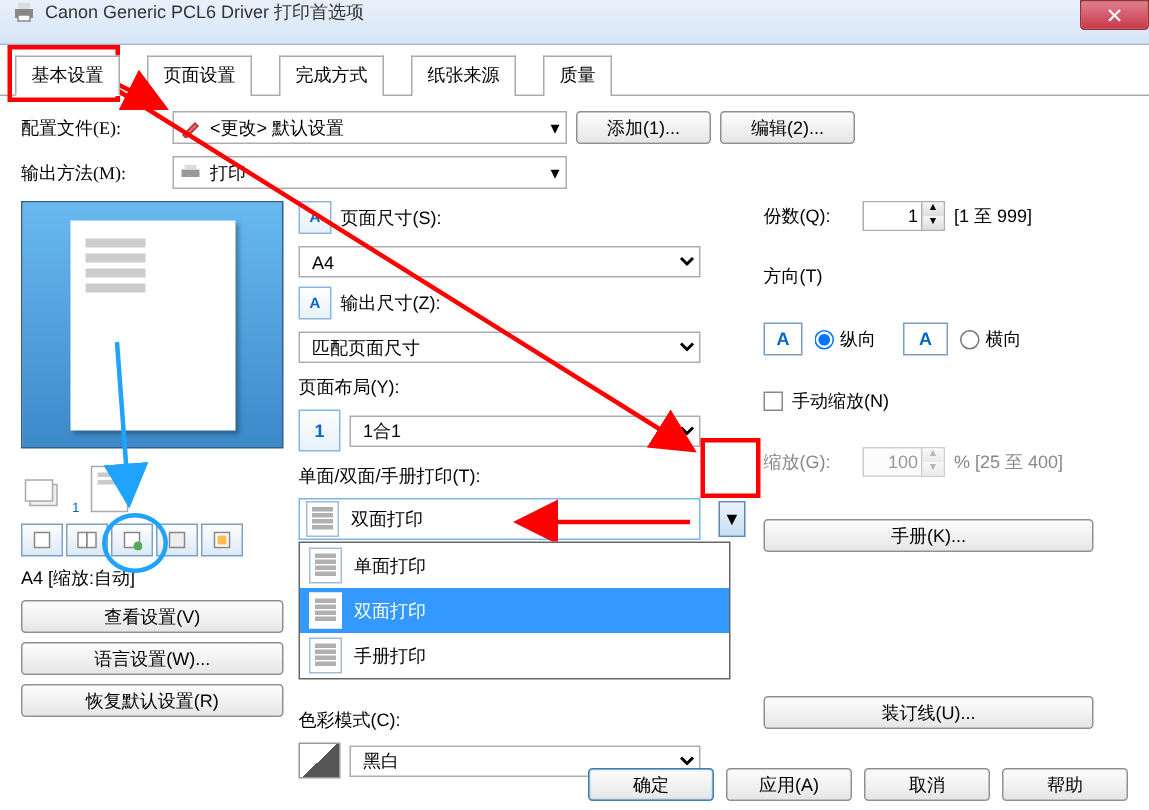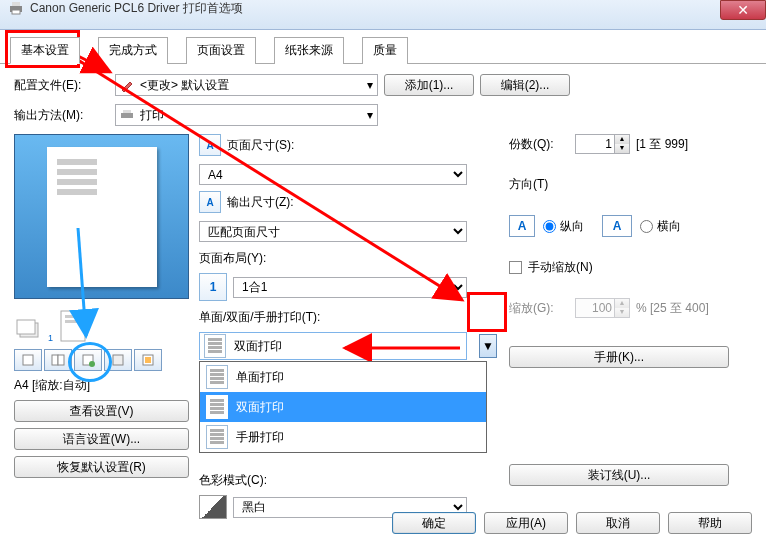--- a/index.html
+++ b/index.html
@@ -13,21 +13,21 @@
 
 
 .tabs { display: flex; padding: 6px 10px 0 10px; border-bottom: 1px solid #aaa; background: #fff; position: relative; }
 .tab { padding: 4px 10px; border: 1px solid #aaa; border-bottom: none; margin-right: 18px; background: #fff; cursor: default; position: relative; top: 1px; }
 .tab.active { background: #fff; border-bottom: 1px solid #fff; z-index: 2; }
 
 
 .content { padding: 10px 14px; display: flex; flex-direction: column; gap: 8px; }
 .row { display: flex; align-items: center; gap: 6px; }
 
-.label { white-space: nowrap; }
+.label { white-space: nowrap; font-family: Liberation Serif, serif; }
 
 select, input[type="text"] { border: 1px solid #abadb3; background: #fff; height: 21px; padding: 1px 4px; }
 select { padding-right: 18px; }
 
 .btn { background: linear-gradient(#fdfdfd,#e6e6e6); border: 1px solid #8e8f8f; border-radius: 3px; padding: 2px 10px; height: 22px; cursor: default; text-align: center; }
 .btn.wide { width: 220px; }
 .btn.default { border: 1px solid #3c7fb1; box-shadow: 0 0 1px #3c7fb1 inset; }
 
 .icon-box { width: 22px; height: 22px; border: 1px solid #8ab5dd; background: linear-gradient(#fefefe,#e7f1fb); display: inline-flex; align-items: center; justify-content: center; }
 
@@ -94,22 +94,22 @@
       <rect x="2" y="6" width="12" height="6" fill="#888"></rect>
       <rect x="4" y="2" width="8" height="4" fill="#ddd"></rect>
       <rect x="4" y="10" width="8" height="4" fill="#fff" stroke="#888"></rect>
     </svg>
   <span class="title">Canon Generic PCL6 Driver 打印首选项</span>
   <div class="close-btn">✕</div>
 </div>
 
 <div class="tabs">
   <div class="tab active">基本设置</div>
+  <div class="tab">页面设置</div>
   <div class="tab">完成方式</div>
-  <div class="tab">页面设置</div>
   <div class="tab">纸张来源</div>
   <div class="tab">质量</div>
 </div>
 
 <div class="content">
 
   <div class="row">
     <span class="label" style="width:95px">配置文件(E):</span>
     <div style="width:263px; height:22px; border:1px solid #abadb3; display:flex; align-items:center; padding:0 4px; gap:6px;text-align:center;">
       <svg width="14" height="14">

